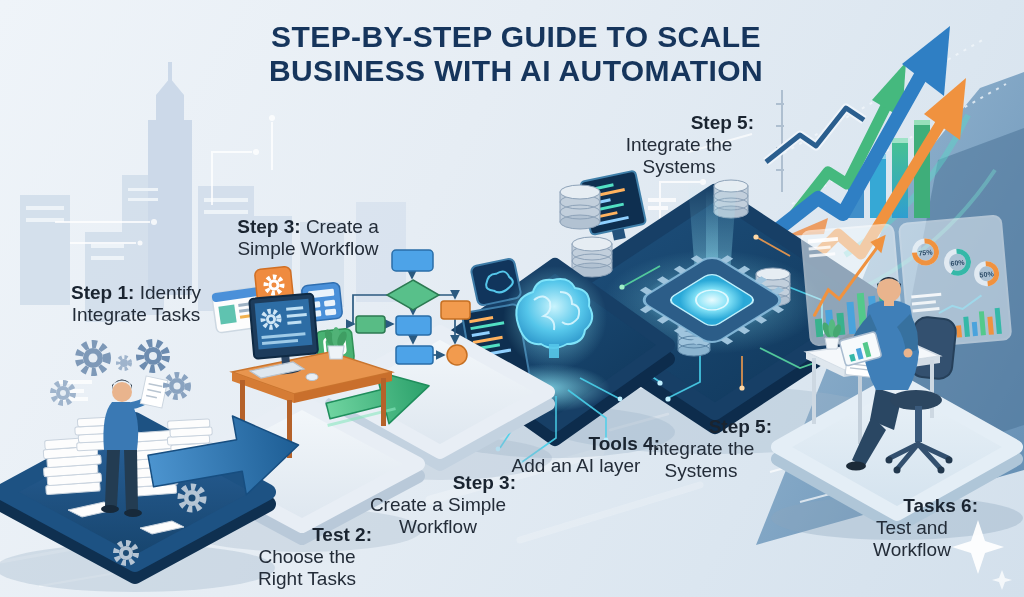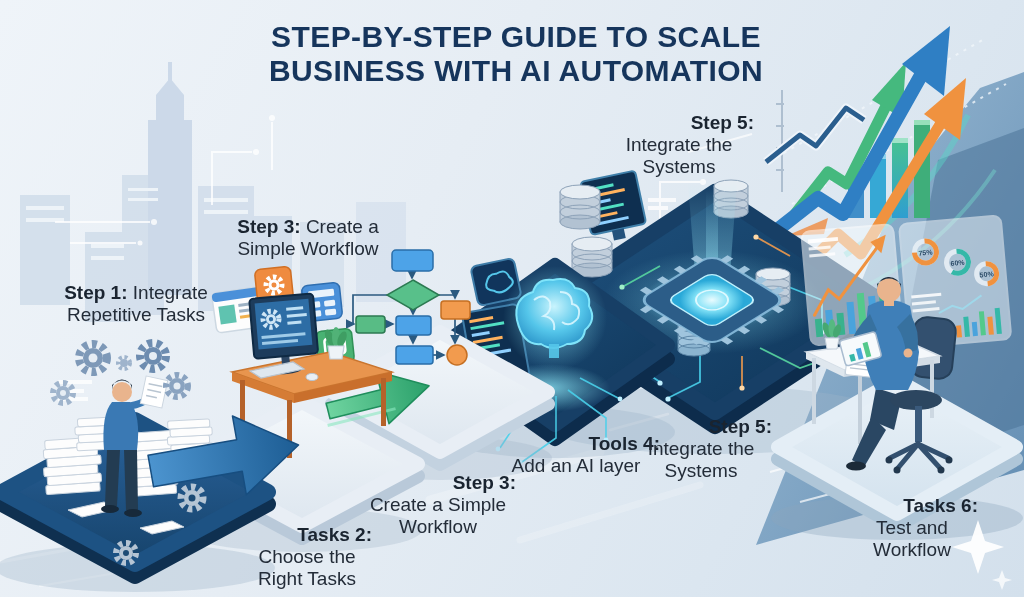--- a/index.html
+++ b/index.html
@@ -658,35 +658,35 @@
   </g>
 </svg>
 
 <div class="title">
   <span>STEP-BY-STEP GUIDE TO SCALE</span>
   <span>BUSINESS WITH AI AUTOMATION</span>
 </div>
 
 <div class="lbl" style="left:52px;top:282px;width:168px;">
   <span class="b">Step 1:</span>
-  <span>Integrate Repetitive Tasks</span>
+  <span>Identify Integrate Tasks</span>
 </div>
 
 <div class="lbl" style="left:222px;top:216px;width:172px;">
   <span class="b">Step 3:</span>
   <span>Create a Simple Workflow</span>
 </div>
 
 <div class="lbl stack" style="left:604px;top:112px;width:150px;">
   <span class="b">Step 5:</span>
   <span>Integrate the Systems</span>
 </div>
 
 <div class="lbl stack" style="left:242px;top:524px;width:130px;">
-  <span class="b">Tasks 2:</span>
+  <span class="b">Test 2:</span>
   <span>Choose the Right Tasks</span>
 </div>
 
 <div class="lbl stack" style="left:360px;top:472px;width:156px;">
   <span class="b">Step 3:</span>
   <span>Create a Simple Workflow</span>
 </div>
 
 <div class="lbl stack" style="left:492px;top:433px;width:168px;">
   <span class="b">Tools 4:</span>

